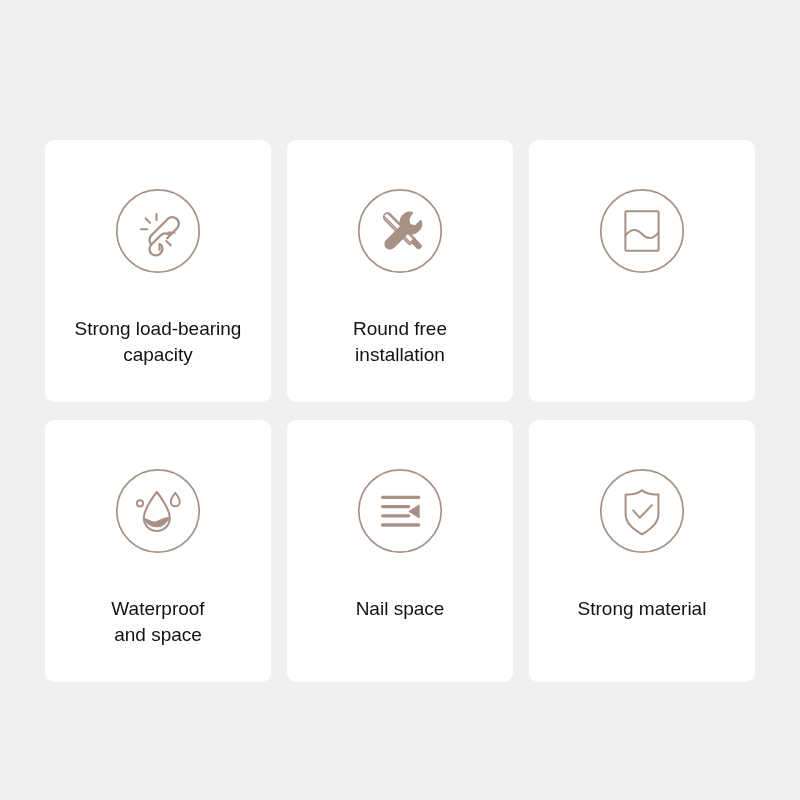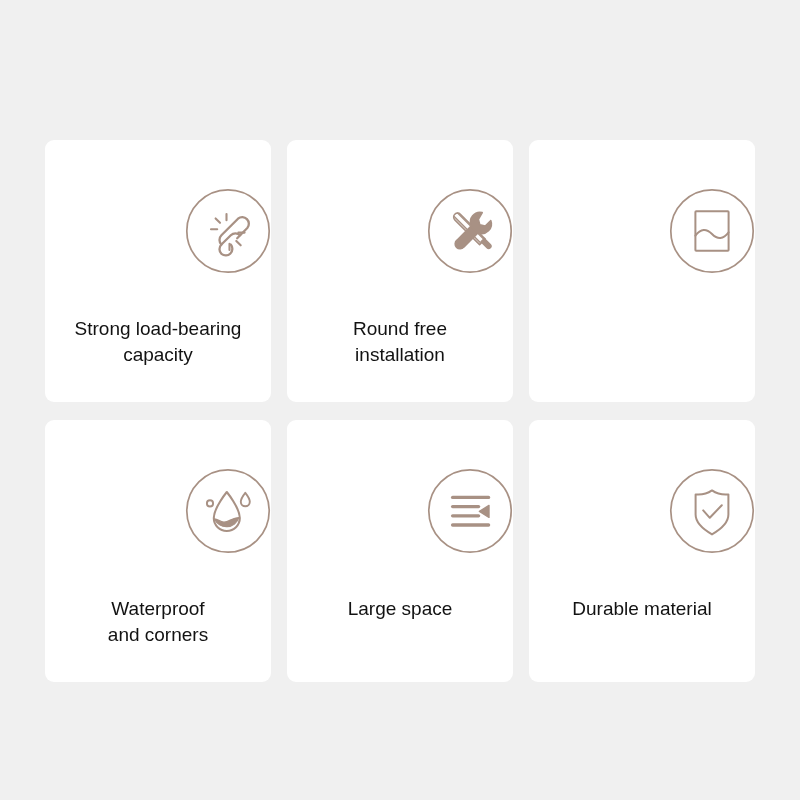--- a/index.html
+++ b/index.html
@@ -26,21 +26,21 @@
     column-gap: 16px;
     row-gap: 18px;
   }
 
   .feature-card {
     background: #ffffff;
     border-radius: 9px;
     position: relative;
     display: flex;
     flex-direction: column;
-    align-items: flex-end;
+    align-items: center;
     box-sizing: border-box;
     padding-top: 48px;
   }
 
   .icon-circle {
     width: 86px;
     height: 86px;
     flex: 0 0 86px;
     display: block;
   }
@@ -116,42 +116,42 @@
         <path d="M41.8 24.0 C41.8 24.0 28.8 40.0 28.8 50.0 a13.0 13.0 0 0 0 26.0 0 C54.8 40.0 41.8 24.0 41.8 24.0 z" stroke-width="2.1"></path>
 
         <path d="M29.6 51.0 c3.4 0 5.2 3.2 9.4 3.2 c5.2 0 8.0 -4.6 14.8 -4.6 a13.0 13.0 0 0 1 -24.2 1.4 z" fill="#a89184" stroke="#a89184" stroke-width="1.4"></path>
 
         <path d="M60.3 24.8 C60.3 24.8 55.8 30.4 55.8 33.8 a4.5 4.5 0 0 0 9.0 0 C64.8 30.4 60.3 24.8 60.3 24.8 z" stroke-width="1.9"></path>
 
         <circle cx="25.0" cy="35.4" r="3.1" stroke-width="1.9"></circle>
       </svg>
     </span>
     <div class="card-label">Waterproof
-and corners</div>
+and space</div>
   </div>
 
   <div class="feature-card">
     <span class="icon-circle">
       <svg viewBox="0 0 86 86" width="86" height="86" fill="none" stroke="#a89184" stroke-width="1.7" stroke-linecap="round" stroke-linejoin="round">
         <circle cx="43" cy="43" r="41.2"></circle>
         <path d="M25.6 29.4 h36.0" stroke-width="3.3"></path>
         <path d="M25.6 38.6 h26.0" stroke-width="3.3"></path>
         <path d="M25.6 47.8 h26.0" stroke-width="3.3"></path>
         <path d="M25.6 57.0 h36.0" stroke-width="3.3"></path>
         <path d="M62.0 37.4 v12.0 l-9.6 -6.0 z" fill="#a89184" stroke="#a89184" stroke-width="1.4"></path>
       </svg>
     </span>
-    <div class="card-label">Large space</div>
+    <div class="card-label">Nail space</div>
   </div>
 
   <div class="feature-card">
     <span class="icon-circle">
       <svg viewBox="0 0 86 86" width="86" height="86" fill="none" stroke="#a89184" stroke-width="1.7" stroke-linecap="round" stroke-linejoin="round">
         <circle cx="43" cy="43" r="41.2"></circle>
         <path d="M26.6 26.4 c6.0 0.6 11.4 -0.6 16.4 -4.0 c5.0 3.4 10.4 4.6 16.4 4.0
                  v20.2 c0 8.6 -8.0 15.0 -16.4 19.8 c-8.4 -4.8 -16.4 -11.2 -16.4 -19.8 z" stroke-width="2.0"></path>
         <path d="M34.2 42.4 l6.6 7.4 l12.0 -12.6" stroke-width="2.0"></path>
       </svg>
     </span>
-    <div class="card-label">Durable material</div>
+    <div class="card-label">Strong material</div>
   </div>
 
 </div>
 
 </body></html>

